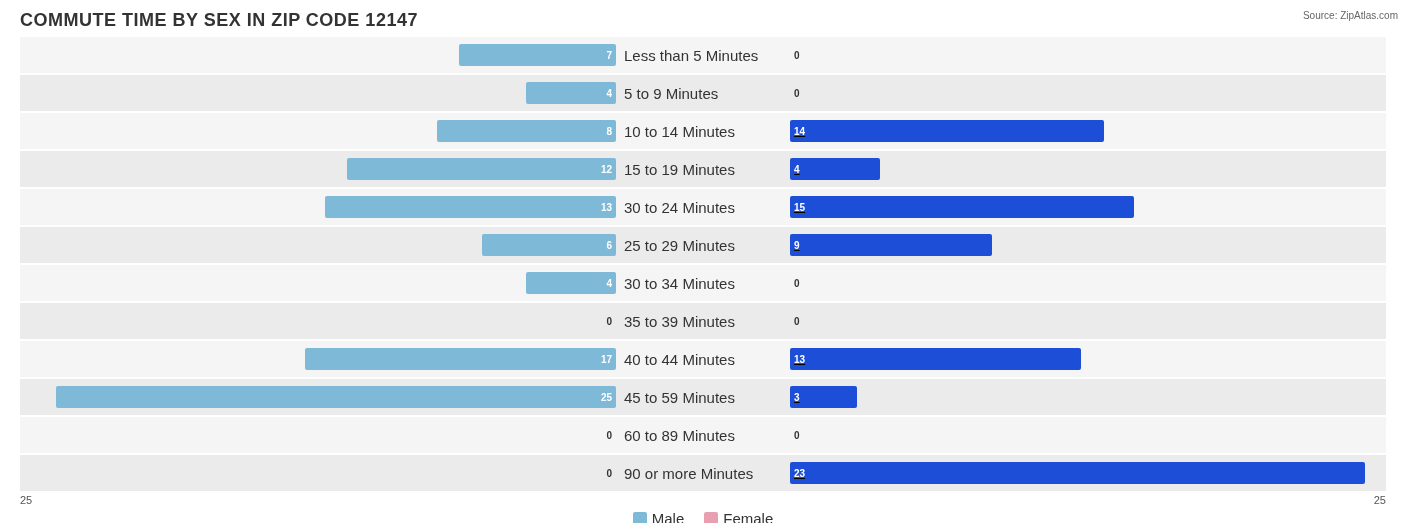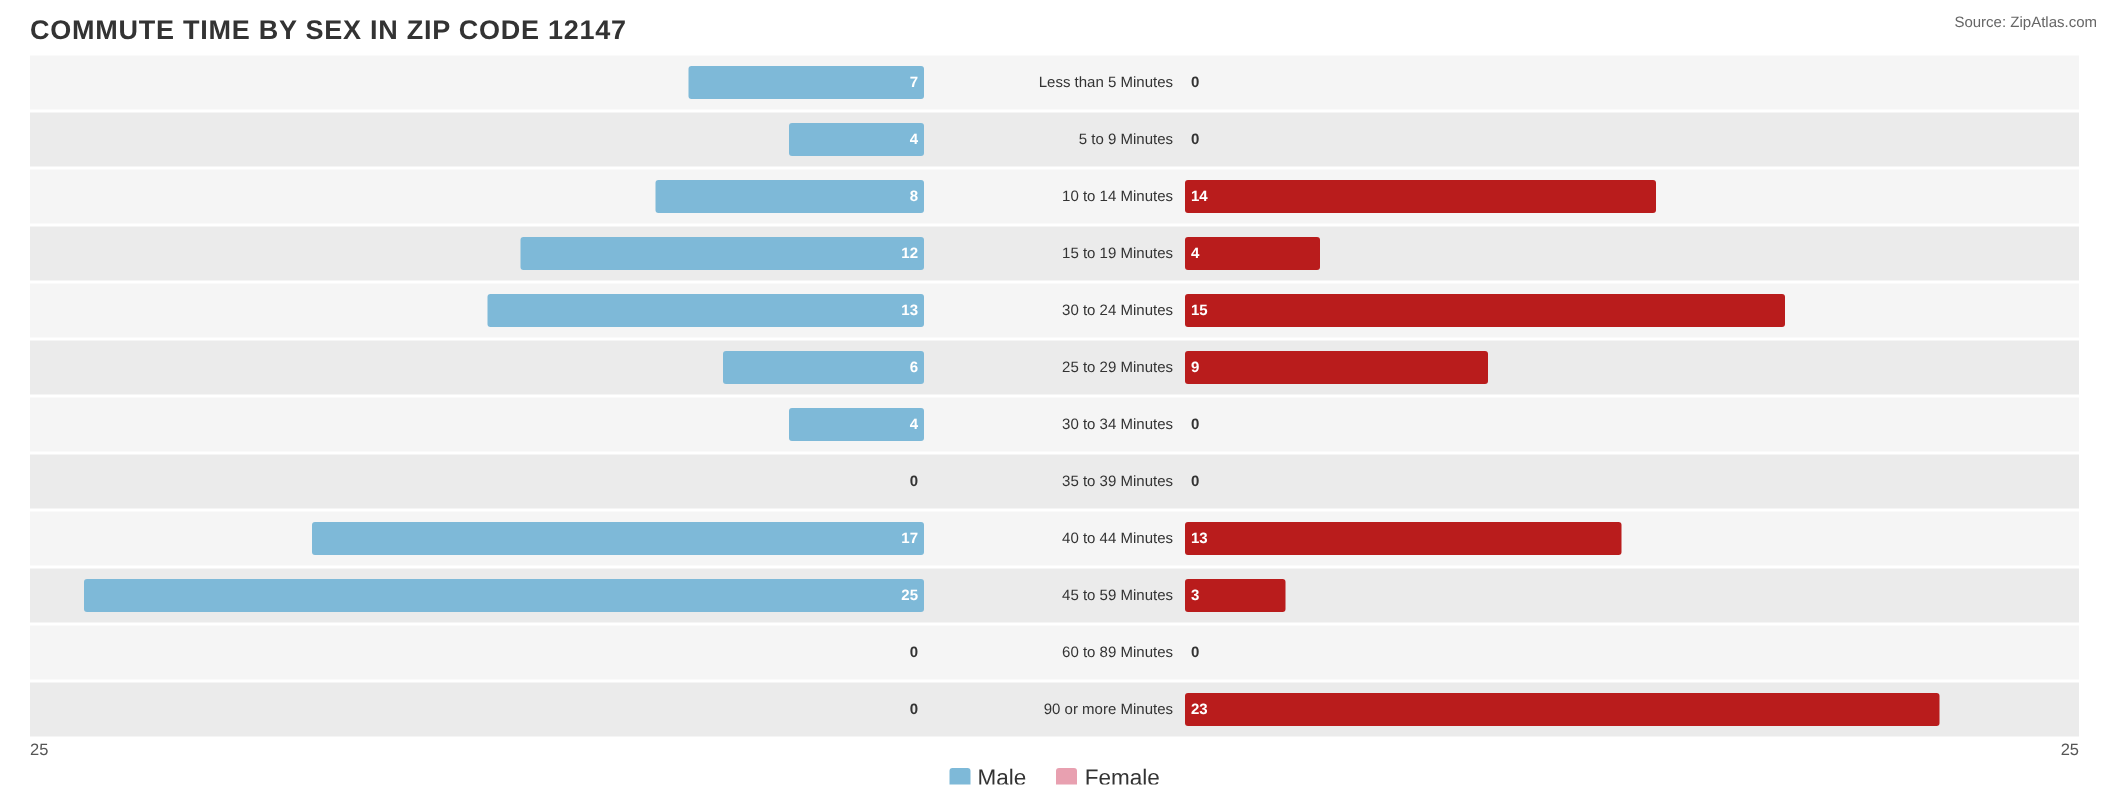--- a/index.html
+++ b/index.html
@@ -59,45 +59,46 @@
     .right-section {
       width: 620px;
       display: flex;
       align-items: center;
       padding-left: 4px;
       position: relative;
       height: 100%;
     }
     .label-center {
       width: 166px;
-      text-align: right;
-      font-size: 10px;
+      text-align: left;
+      font-size: 15px;
       color: #333;
       flex-shrink: 0;
       padding: 0 4px;
     }
     .bar-male {
       height: 22px;
       background: #7eb9d8;
       border-radius: 2px;
       display: flex;
       align-items: center;
       justify-content: flex-end;
       padding-right: 4px;
       min-width: 2px;
     }
     .bar-female {
       height: 22px;
-      background: #b91c1c;
+      background: #1d4ed8;
       border-radius: 2px;
       display: flex;
       align-items: center;
       justify-content: flex-start;
       padding-left: 4px;
       min-width: 2px;
+      text-decoration: underline;
     }
     .bar-value-outside-left {
       font-size: 10px;
       font-weight: bold;
       color: #333;
       margin-right: 4px;
     }
     .bar-value-outside-right {
       font-size: 10px;
       font-weight: bold;
@@ -239,21 +240,21 @@
       <div class="left-section">
         <div class="left-bar-wrapper">
           <div class="bar-male" style="width:291px;">
                    <span class="bar-value-inside">13</span>
                  </div>
         </div>
       </div>
       <div class="label-center">30 to 24 Minutes</div>
       <div class="right-section">
         <div class="right-bar-wrapper">
-          <div class="bar-female" style="width:400px;">
+          <div class="bar-female" style="width:344px;">
                    <span class="bar-value-inside">15</span>
                  </div>
         </div>
       </div>
     </div>
         <div class="row">
       <div class="left-section">
         <div class="left-bar-wrapper">
           <div class="bar-male" style="width:134px;">
                    <span class="bar-value-inside">6</span>
@@ -293,21 +294,21 @@
       <div class="label-center">35 to 39 Minutes</div>
       <div class="right-section">
         <div class="right-bar-wrapper">
           <span class="bar-value-outside-right">0</span>
         </div>
       </div>
     </div>
         <div class="row">
       <div class="left-section">
         <div class="left-bar-wrapper">
-          <div class="bar-male" style="width:408px;">
+          <div class="bar-male" style="width:311px;">
                    <span class="bar-value-inside">17</span>
                  </div>
         </div>
       </div>
       <div class="label-center">40 to 44 Minutes</div>
       <div class="right-section">
         <div class="right-bar-wrapper">
           <div class="bar-female" style="width:291px;">
                    <span class="bar-value-inside">13</span>
                  </div>
@@ -346,21 +347,21 @@
     </div>
         <div class="row">
       <div class="left-section">
         <div class="left-bar-wrapper">
           <span class="bar-value-outside-left">0</span>
         </div>
       </div>
       <div class="label-center">90 or more Minutes</div>
       <div class="right-section">
         <div class="right-bar-wrapper">
-          <div class="bar-female" style="width:503px;">
+          <div class="bar-female" style="width:575px;">
                    <span class="bar-value-inside">23</span>
                  </div>
         </div>
       </div>
     </div>
       </div>
 
     <div style="position:relative; height:20px;">
       <span class="scale-label-left">25</span>
       <span class="scale-label-right">25</span>

